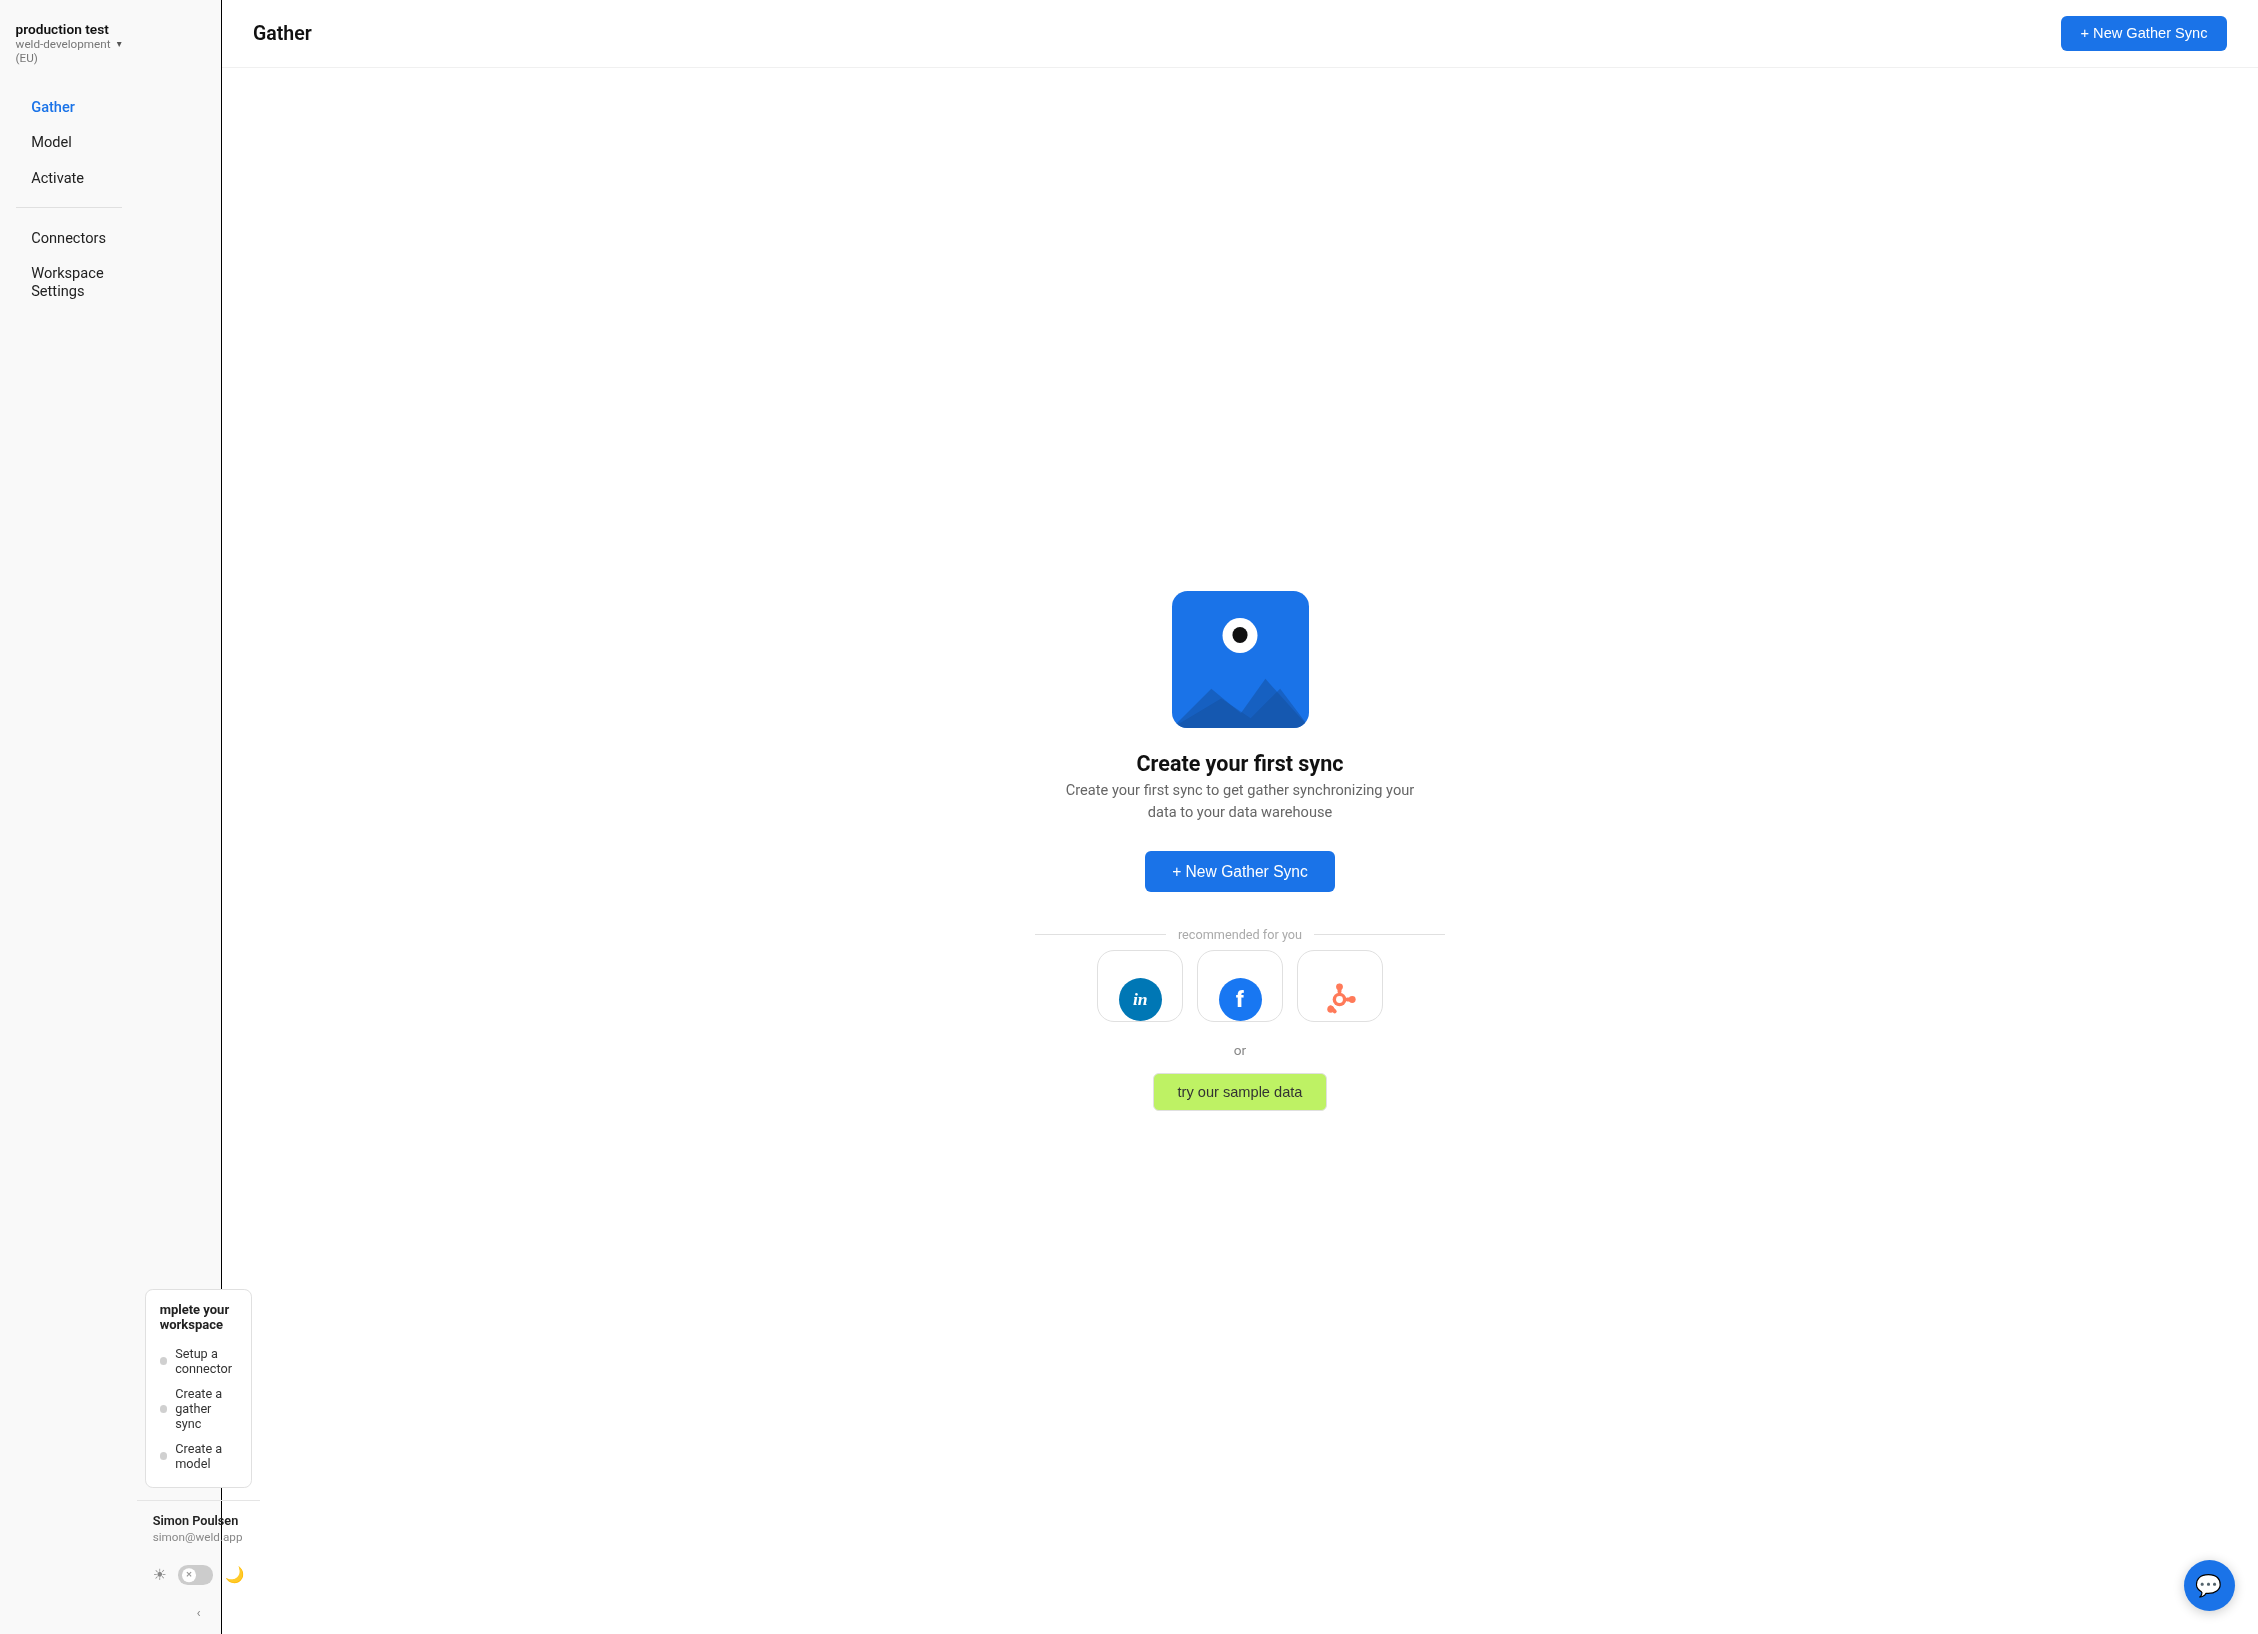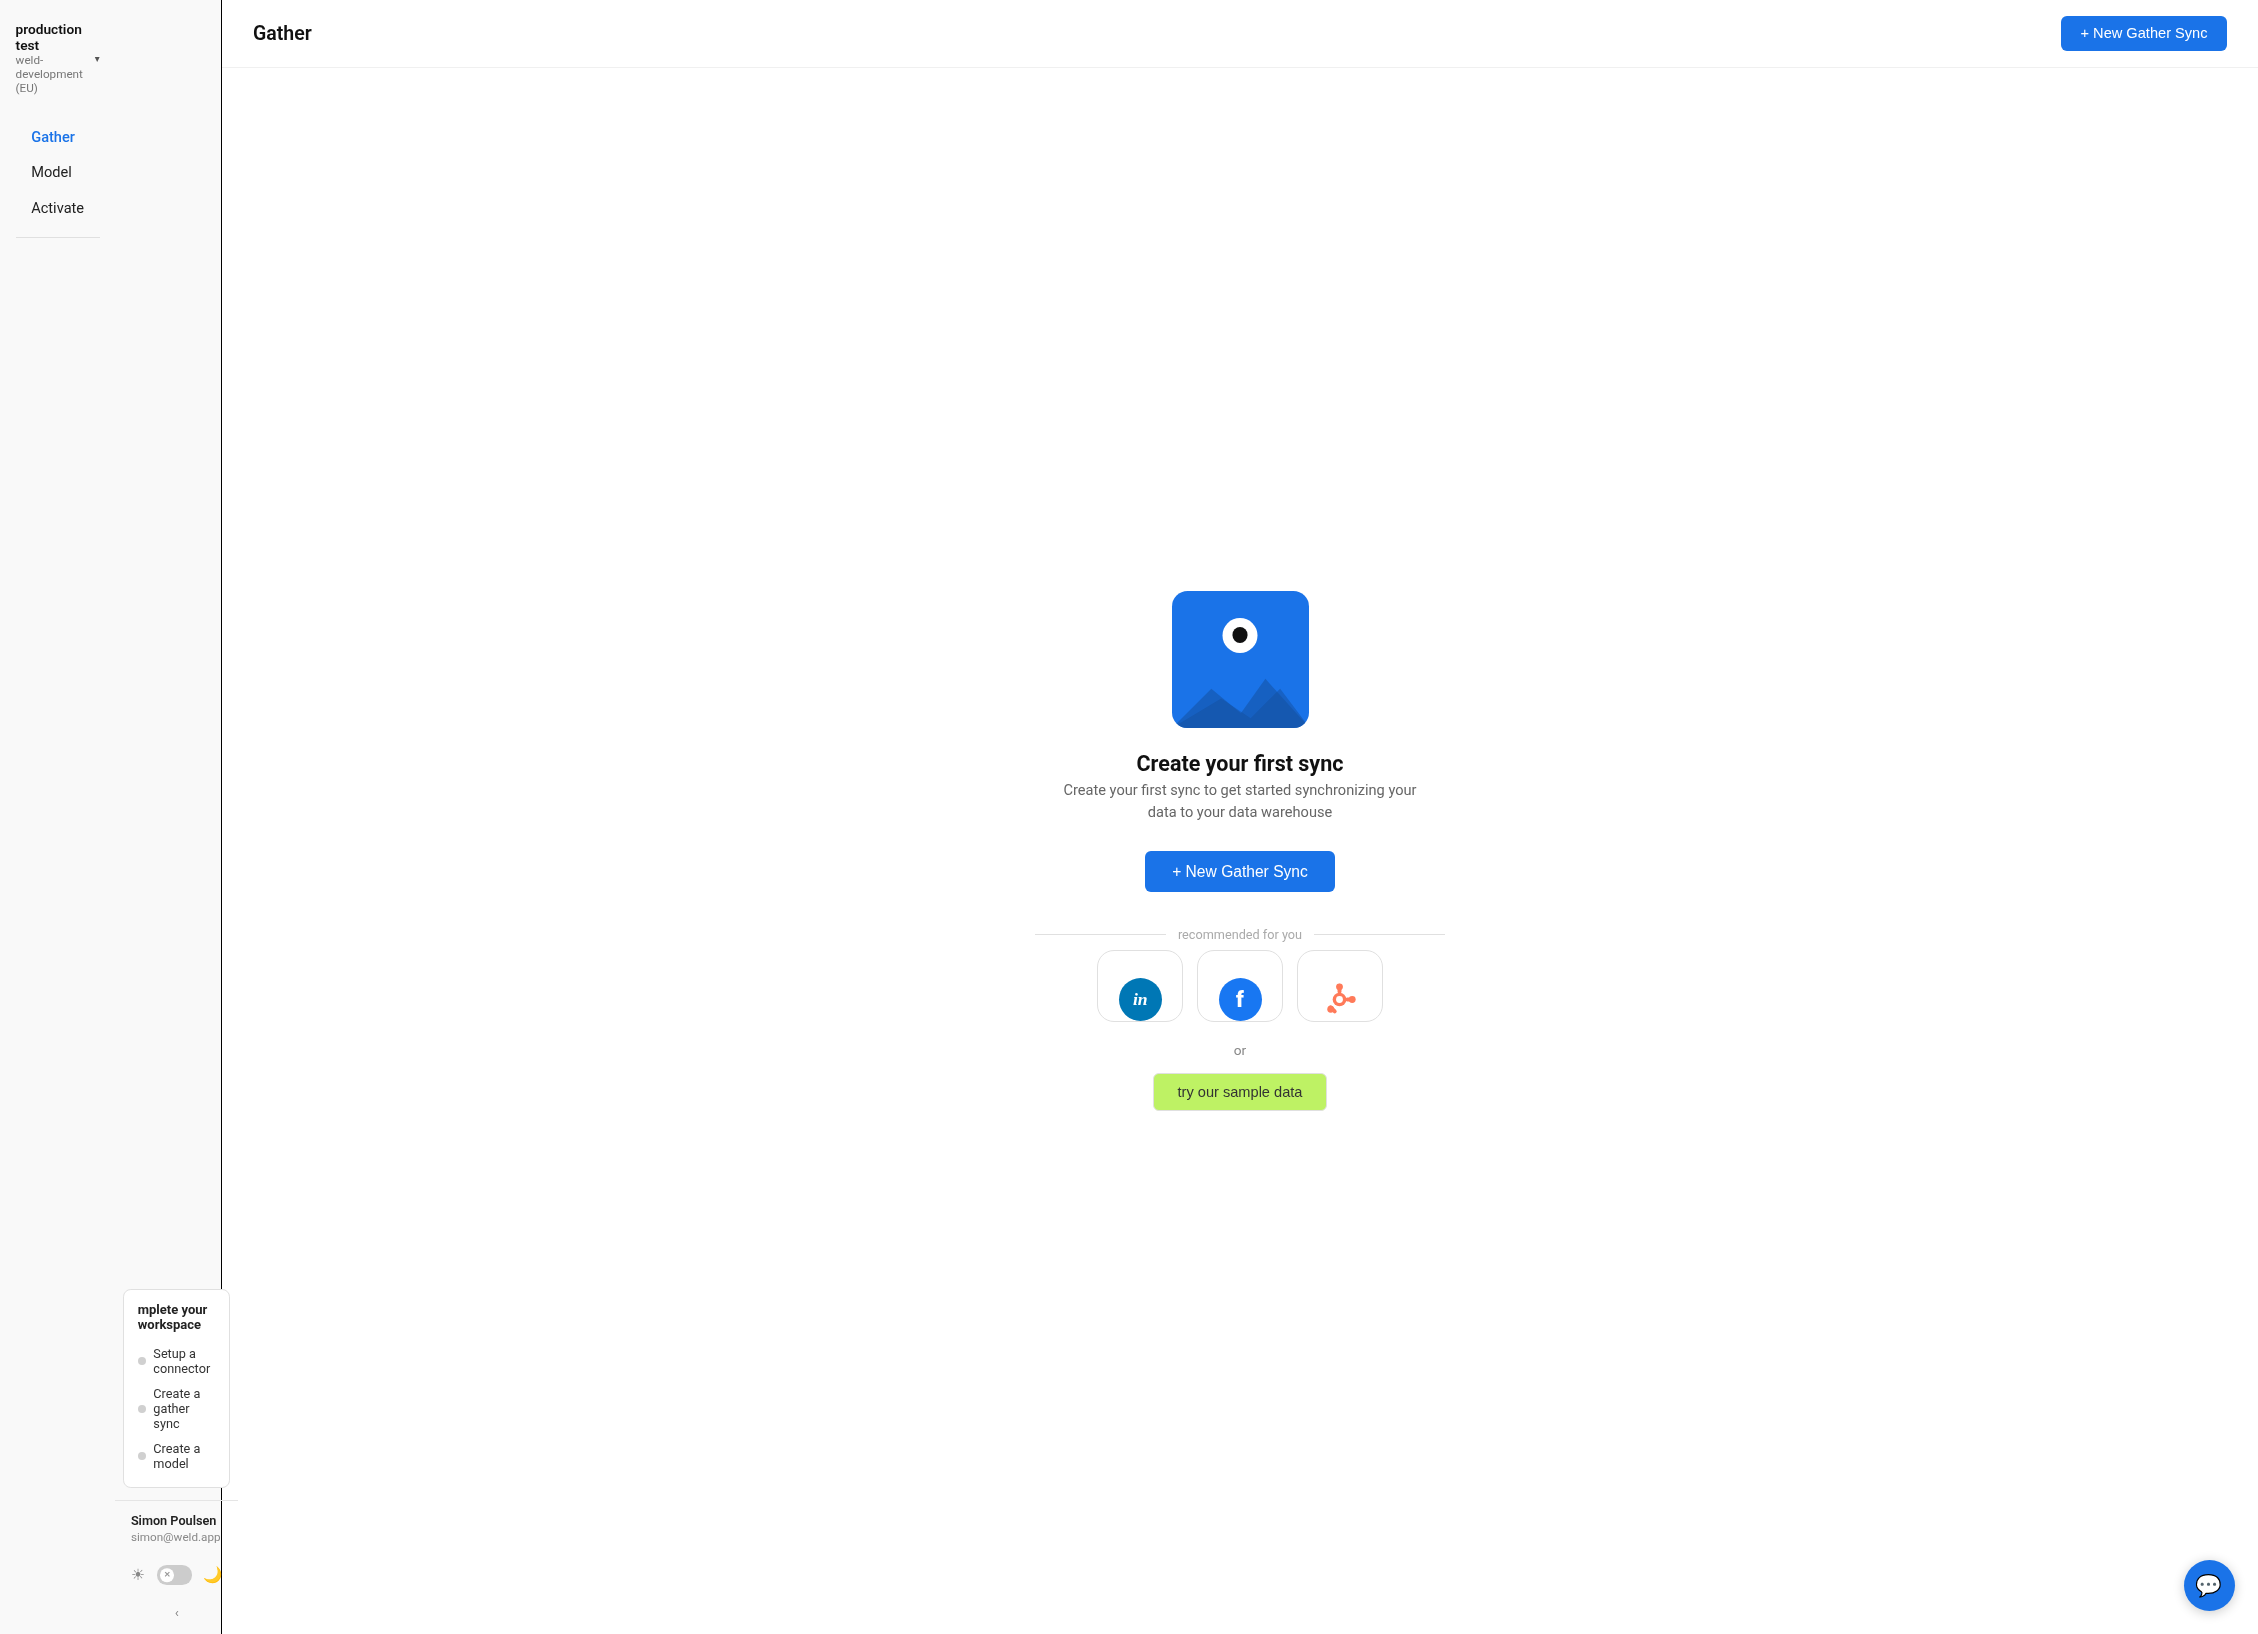--- a/index.html
+++ b/index.html
@@ -435,20 +435,28 @@
       <div class="nav-item">
         <span>Model</span>
       </div>
       <div class="nav-item">
         <span>Activate</span>
       </div>
     </div>
 
     <hr class="nav-divider">
 
+    <div class="nav-section">
+      <div class="nav-item">
+        <span>Connectors</span>
+      </div>
+      <div class="nav-item">
+        <span>Workspace Settings</span>
+      </div>
+    </div>
   </div>
 
   <div class="sidebar-bottom">
     <div class="complete-workspace-box">
       <div class="complete-title">
         <span>mplete your workspace</span>
       </div>
       <div class="complete-item">
         <div class="complete-dot"></div>
         <span>Setup a connector</span>
@@ -495,21 +503,21 @@
       <svg class="gather-mountains" viewBox="0 0 140 60" xmlns="http://www.w3.org/2000/svg">
         <polygon points="0,60 40,20 70,45 95,10 140,60" fill="#1558b0" opacity="0.7"></polygon>
         <polygon points="0,60 50,30 80,50 110,20 140,60" fill="#1350a0" opacity="0.5"></polygon>
       </svg>
       <div class="gather-circle">
         <div class="gather-circle-inner"></div>
       </div>
     </div>
 
     <h2 class="create-title">Create your first sync</h2>
-    <p class="create-desc">Create your first sync to get started synchronizing your data to your data warehouse</p>
+    <p class="create-desc">Create your first sync to get gather synchronizing your data to your data warehouse</p>
 
     <button class="new-sync-center-btn">+ New Gather Sync</button>
 
     <div class="recommended-divider">
       <hr class="rec-line">
       <span class="rec-label">recommended for you</span>
       <hr class="rec-line">
     </div>
 
     <div class="connector-icons-row">

